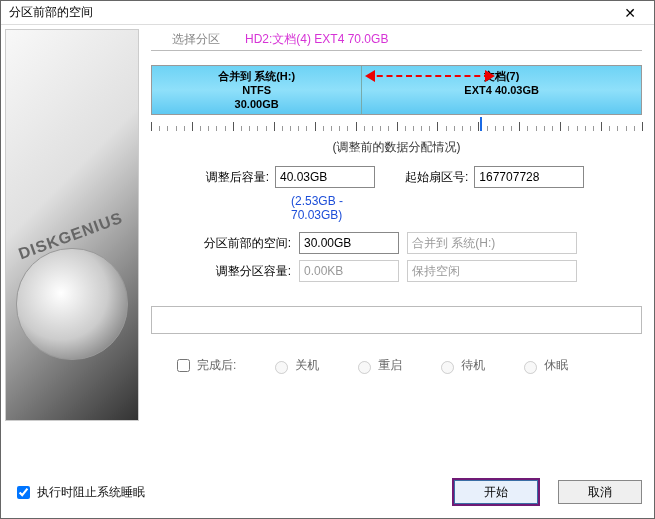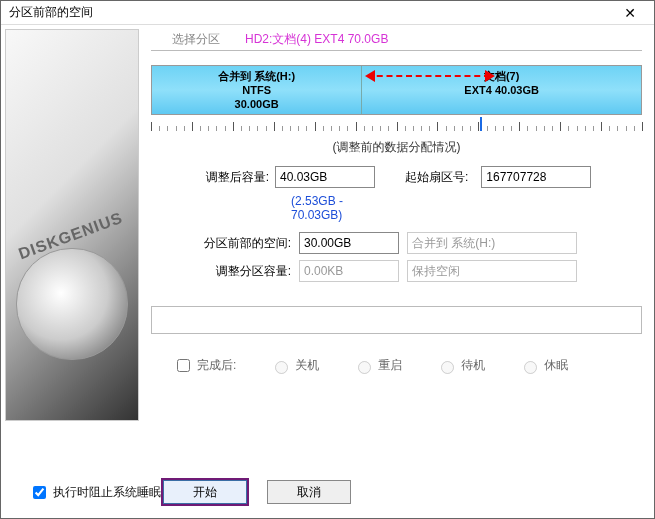--- a/index.html
+++ b/index.html
@@ -45,35 +45,35 @@
   .arrow-head-l { position: absolute; top: 19px; left: 43.5%; width:0;height:0;border-top:6px solid transparent;border-bottom:6px solid transparent;border-right:10px solid #e00;}
   .arrow-head-r { position: absolute; top: 19px; left: 68%; width:0;height:0;border-top:6px solid transparent;border-bottom:6px solid transparent;border-left:10px solid #e00;}
   .ruler { margin-top: 2px; height: 18px; width: 100%; position: relative; }
   .tick { position: absolute; bottom: 4px; width: 1px; height: 5px; background: #999; }
   .tick.major { height: 9px; background: #555; }
   .blue-mark { position: absolute; top: 0; width: 2px; height: 14px; background: #1a6ae5; left: 67%; }
   .section-title { text-align: center; margin: 4px 0 10px; color: #333; }
   .form-row { display: flex; align-items: center; margin-bottom: 6px; gap: 8px; }
   .form-row .lab { text-align: right; }
   .col-left { display:flex; align-items:center; gap:6px; }
-  .col-right{ display:flex; align-items:center; gap:13px; }
+  .col-right{ display:flex; align-items:center; gap:6px; }
   .form-grid { padding-left: 40px; }
   input[type=text] {
     height: 22px; padding: 1px 4px; font-family: inherit; font-size: 12px;
     border: 1px solid #888; background: #fff;
   }
   input[readonly] { background: #fff; color: #888; border-color: #ccc; }
   input.dim { color: #999; }
   .range-hint { color: #1d4ed8; margin-left: 16px; }
   .empty-box { margin-top: 18px; height: 28px; border: 1px solid #bbb; background: #fff; }
   .after-row { margin-top: 22px; display: flex; align-items: center; gap: 34px; padding-left: 22px; color: #666; }
   .after-row label { display: inline-flex; align-items: center; gap: 4px; }
   .after-row input[type=radio] { accent-color: #888; }
   .after-row input[type=checkbox] { accent-color: #333; }
-  .bottom-row { position: absolute; bottom: 12px; left: 28px; right: 12px; display: flex; align-items: center; }
+  .bottom-row { position: absolute; bottom: 12px; left: 12px; right: 12px; display: flex; align-items: center; justify-content: space-between; }
   .sleep-check { display: flex; align-items: center; gap: 4px; color: #111; }
   .btns { display: flex; gap: 18px; align-items:center;}
   button.win-btn {
     width: 84px; height: 24px; border: 1px solid #888; background: #efefef;
     font-family: inherit; font-size: 12px; cursor: pointer;
   }
   .start-outline { border: 2px solid #701a75; padding: 0; }
   .start-outline button.win-btn { border: 1px solid #3a6ea5; background: #e8f0fb; }
 </style>
 </head>

